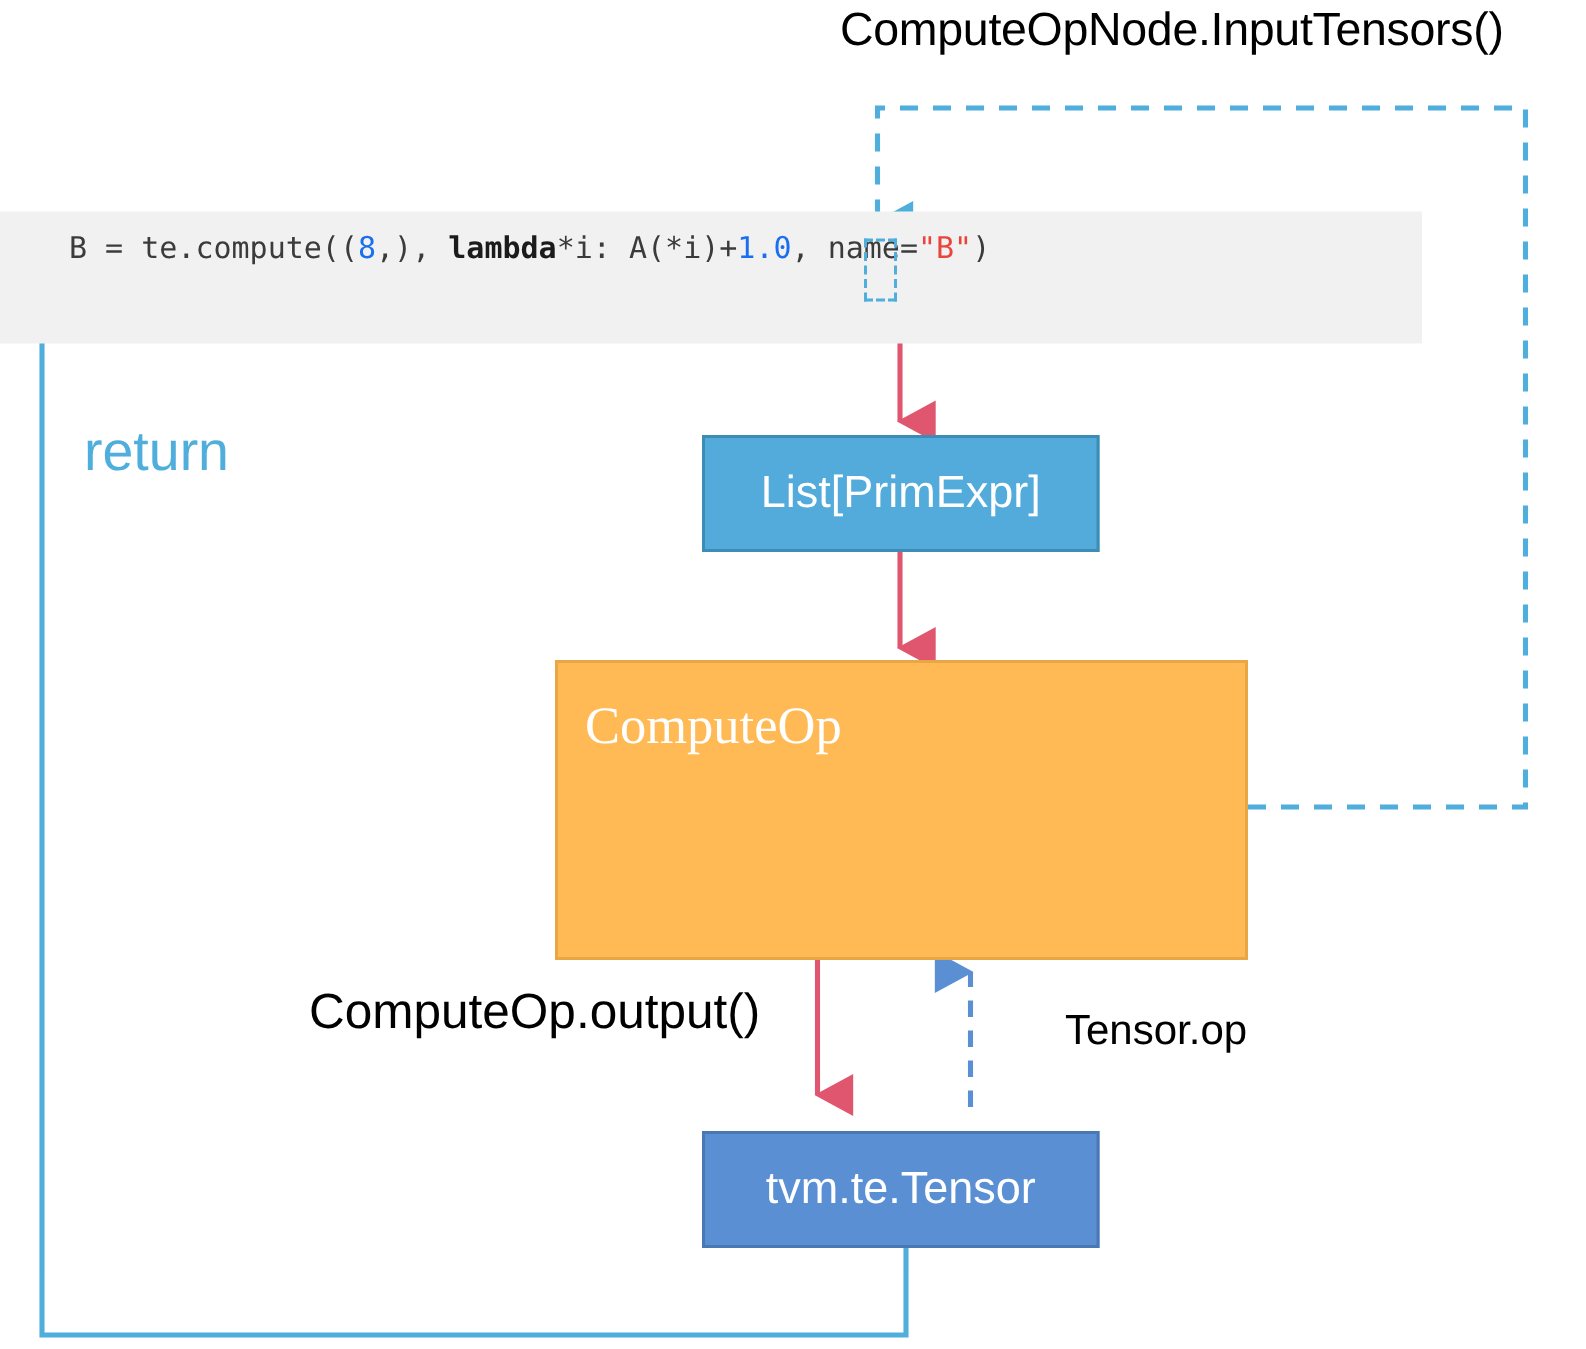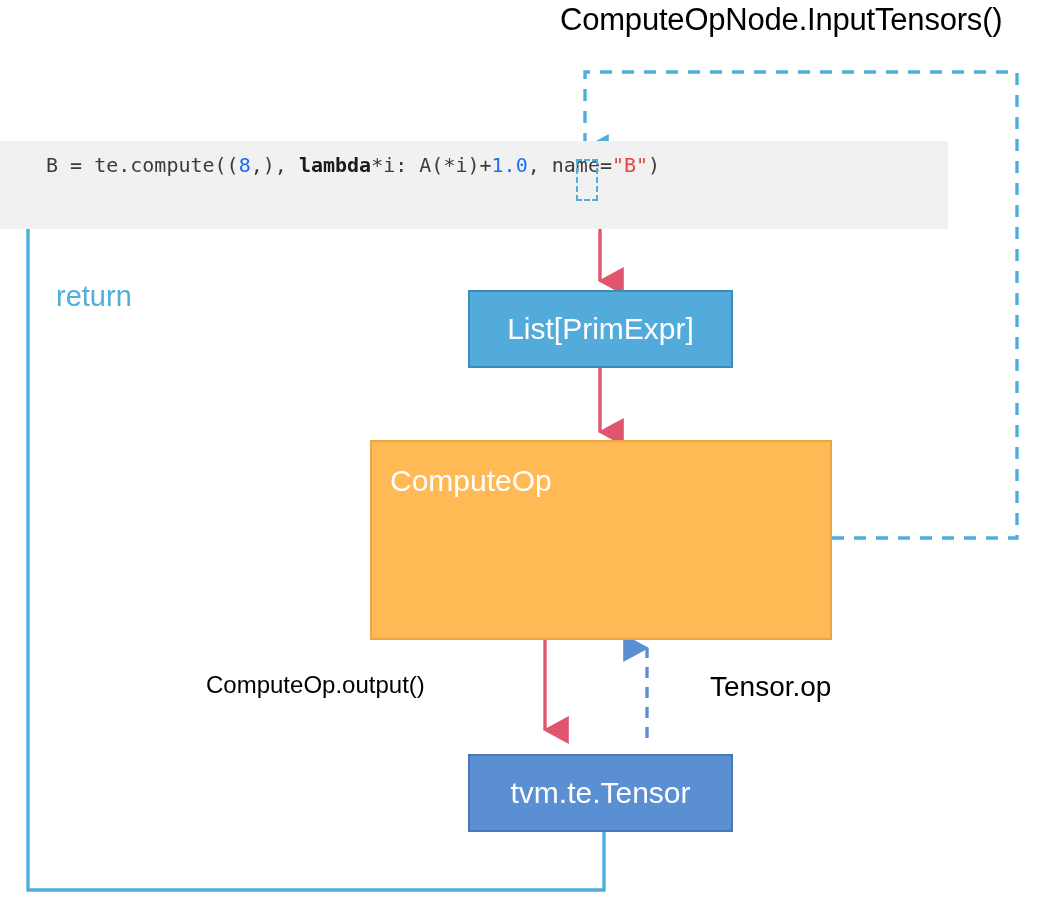--- a/index.html
+++ b/index.html
@@ -82,29 +82,29 @@
     height: 42px;
     border: 2px dashed #4FAEDB;
     box-sizing: border-box;
   }
 
   
   .label-return {
     position: absolute;
     left: 56px;
     top: 280px;
-    font-size: 29px;
+    font-size: 37px;
     color: #4FAEDB;
     white-space: nowrap;
   }
   .label-output {
     position: absolute;
     left: 206px;
-    top: 671px;
-    font-size: 24px;
+    top: 655px;
+    font-size: 33px;
     color: #000000;
     white-space: nowrap;
   }
   .label-tensorop {
     position: absolute;
     left: 710px;
     top: 671px;
     font-size: 28px;
     color: #000000;
     white-space: nowrap;
@@ -134,23 +134,24 @@
     width: 462px;
     height: 200px;
     background: #FFBA55;
     border: 2px solid #e8a645;
     display: block;
   }
   .box-computeop-title {
     position: absolute;
     left: 18px;
     top: 22px;
-    font-size: 30px;
+    font-size: 35px;
     color: #ffffff;
     white-space: nowrap;
+    font-family: Liberation Serif, serif;
   }
   .box-body-primexpr {
     position: absolute;
     left: 43px;
     top: 85px;
     width: 376px;
     height: 82px;
     background: #52ABDB;
     border: 2px solid #3d8cb5;
     box-sizing: border-box;

